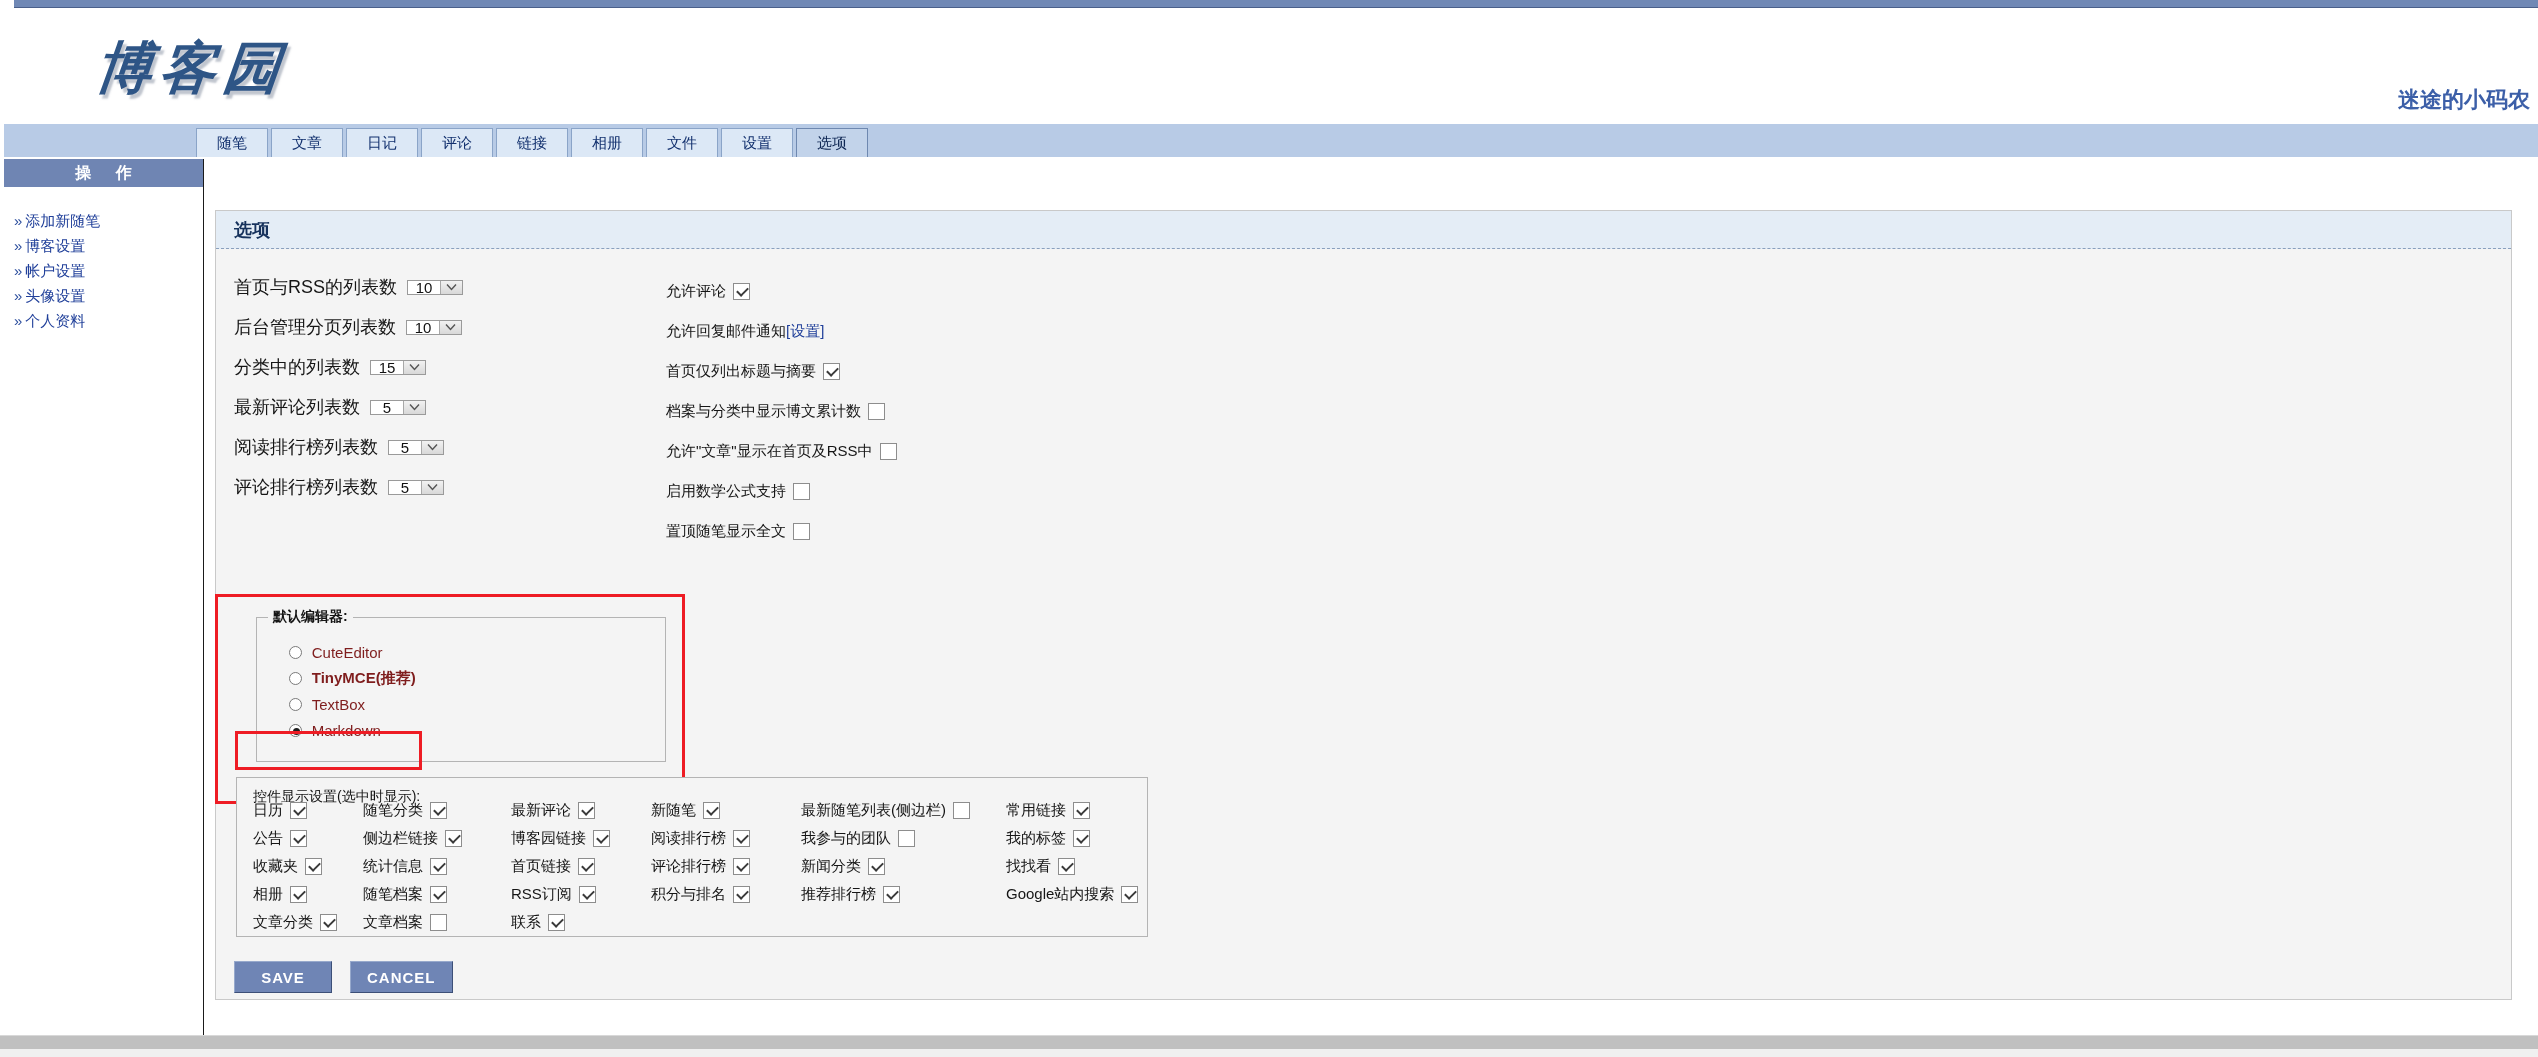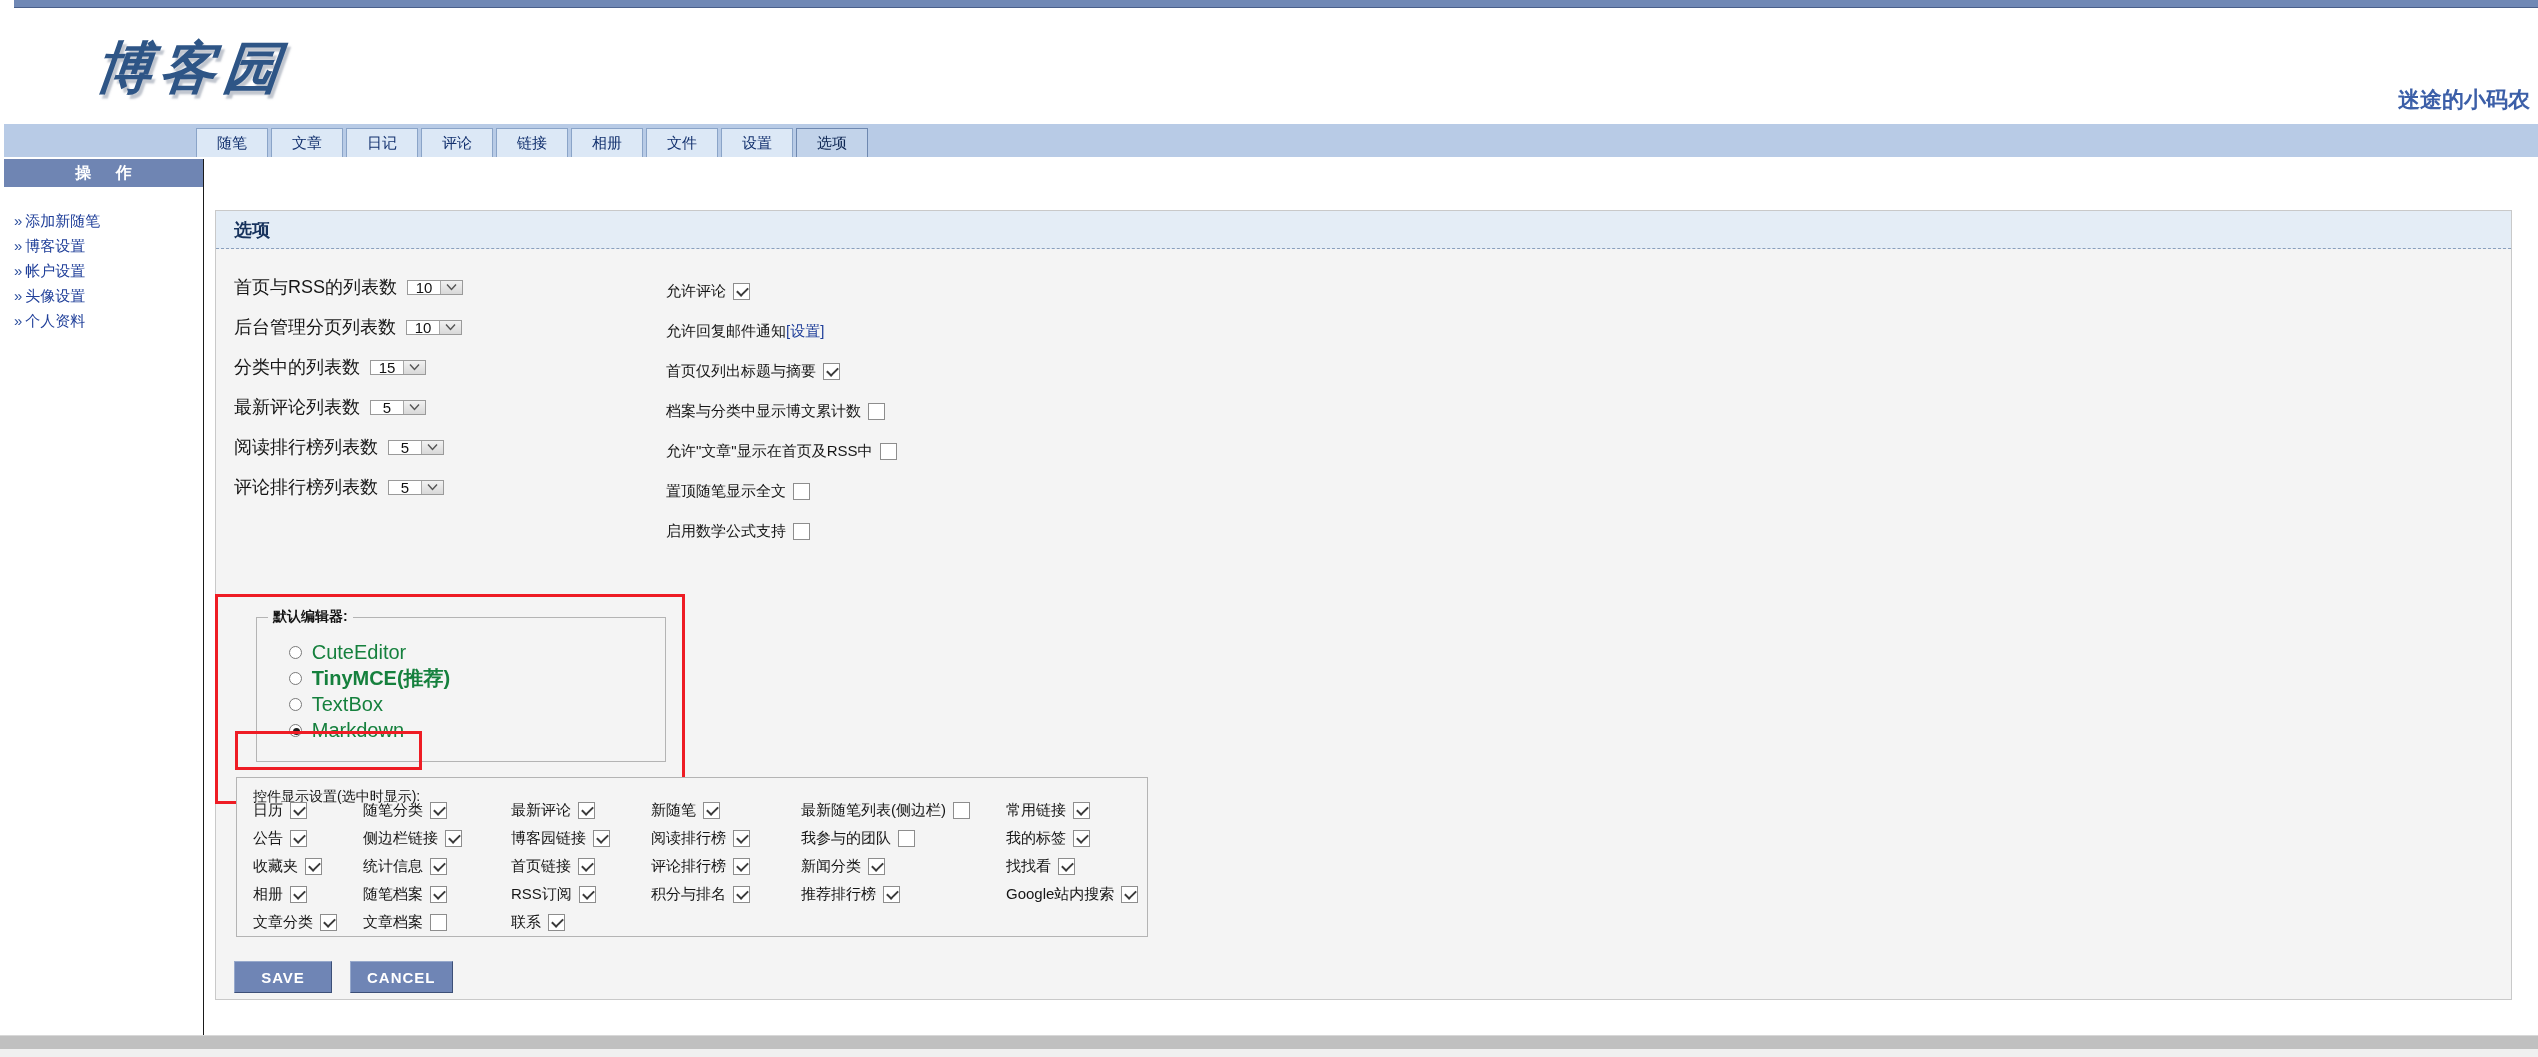--- a/index.html
+++ b/index.html
@@ -177,21 +177,21 @@
   .radio-row:first-of-type { margin-top:17px; }
   .winradio {
     width:13px; height:13px; border-radius:50%;
     border:1px solid #7a7a7a; background:#ffffff;
     position:relative; margin-right:10px; flex:0 0 auto;
   }
   .winradio.on::after {
     content:""; position:absolute; left:3px; top:3px;
     width:7px; height:7px; border-radius:50%; background:#1d1d1d;
   }
-  .radio-row .lbl { font-size:20px; color:#15803d; }
+  .radio-row .lbl { font-size:15px; color:#7f1d1d; }
   .radio-row .lbl.bold { font-weight:bold; }
 
   
   .annot { position:absolute; border:3px solid #ee1c24; pointer-events:none; }
   #annot-outer { left:-1px; top:345px; width:470px; height:210px; }
   #annot-inner { left:19px; top:482px; width:187px; height:39px; }
 
   
   #widget-fs {
     position:absolute; left:18px; top:528px; width:912px; height:160px;
@@ -383,25 +383,25 @@
         </div>
         <div class="cb-row">
           <span class="lbl"><span>档案与分类中显示博文累计数</span></span>
           <span class="wincheck"></span>
         </div>
         <div class="cb-row">
           <span class="lbl"><span>允许"文章"显示在首页及RSS中</span></span>
           <span class="wincheck"></span>
         </div>
         <div class="cb-row">
+          <span class="lbl"><span>启用数学公式支持</span></span>
+          <span class="wincheck"></span>
+        </div>
+        <div class="cb-row">
           <span class="lbl"><span>置顶随笔显示全文</span></span>
-          <span class="wincheck"></span>
-        </div>
-        <div class="cb-row">
-          <span class="lbl"><span>启用数学公式支持</span></span>
           <span class="wincheck"></span>
         </div>
       </div>
 
     <fieldset id="editor-fs">
       <div class="legend">默认编辑器:</div>
       <div id="editor-options">
           <div class="radio-row">
             <span class="winradio"></span>
             <span class="lbl">CuteEditor</span>

